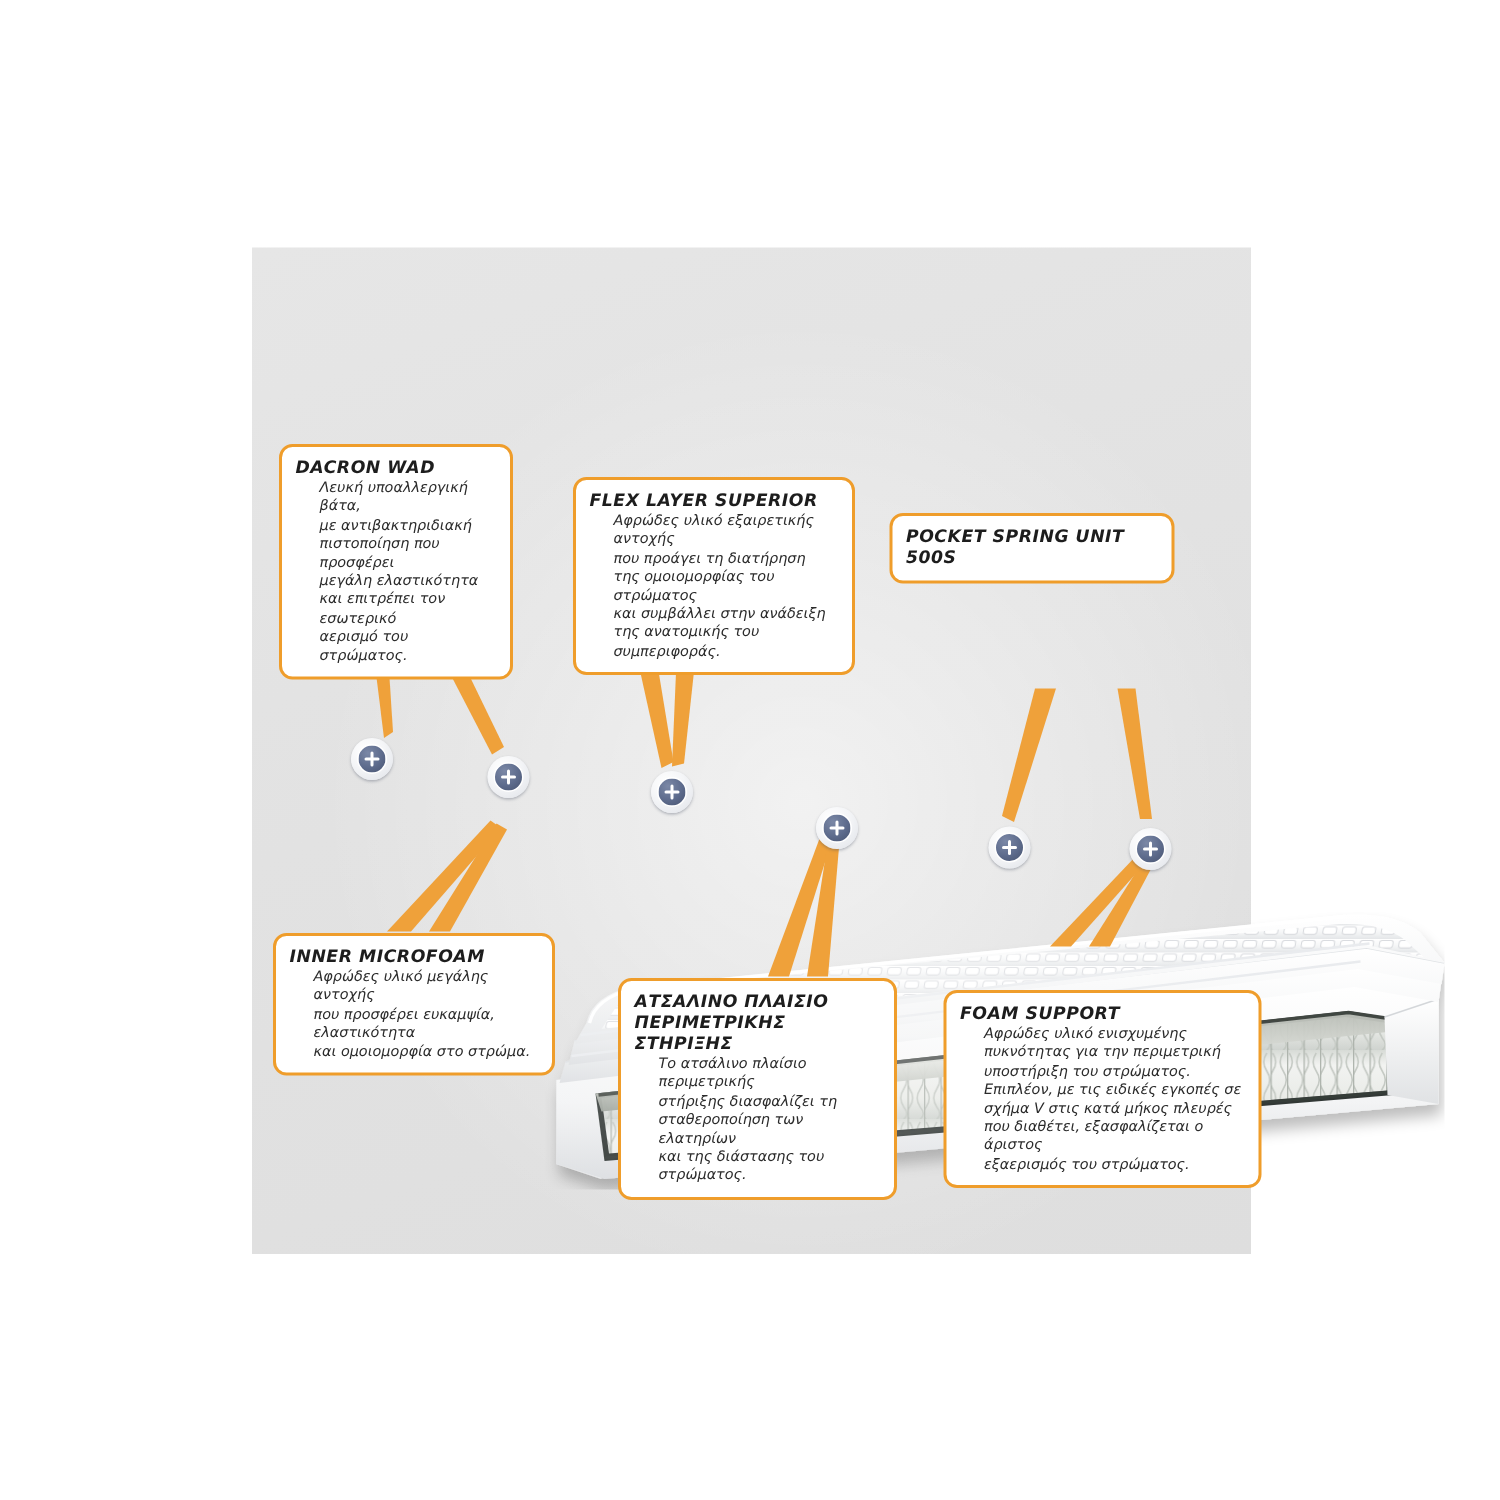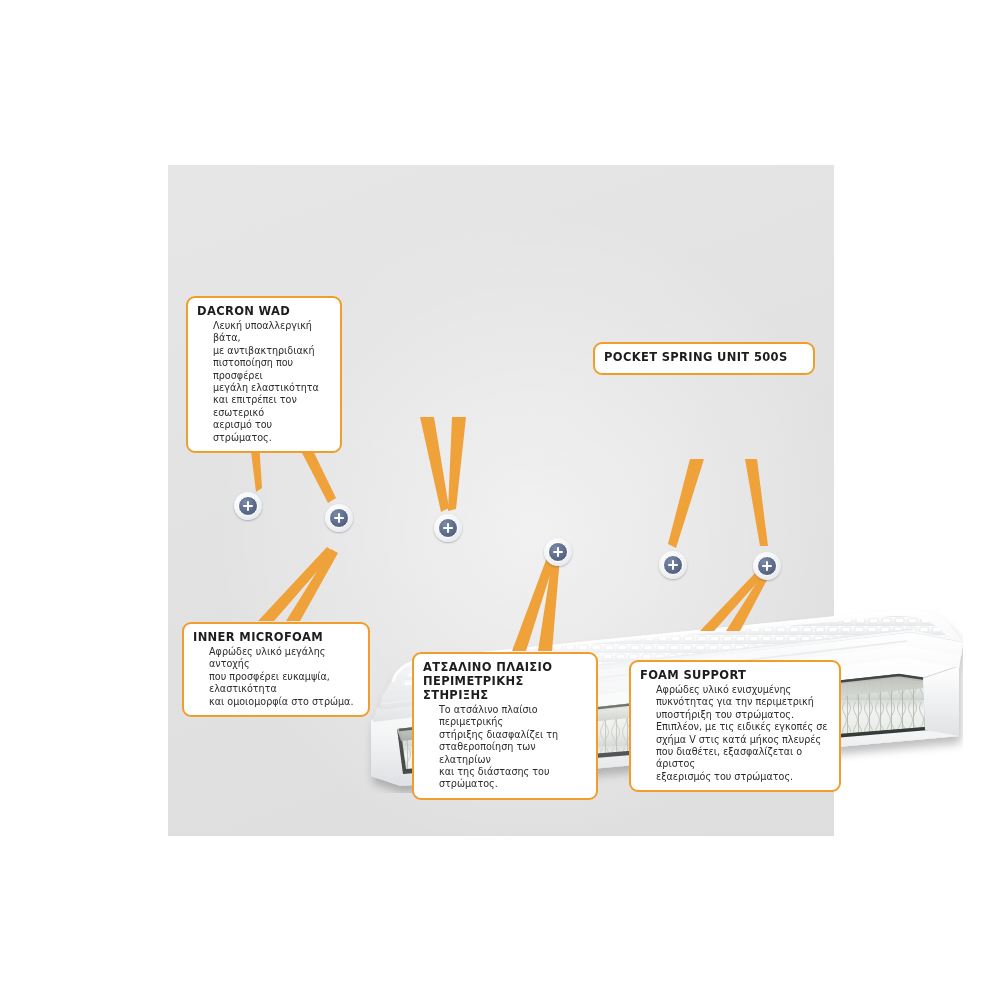--- a/index.html
+++ b/index.html
@@ -44,20 +44,21 @@
 
   
   .callout {
     position: absolute;
     background: #ffffff;
     border: 2px solid #ef9d2b;
     border-radius: 9px;
     box-sizing: border-box;
     padding: 6px 9px 7px 9px;
     z-index: 6;
+    font-style: italic;
   }
   .callout .title {
     font-weight: bold;
     font-size: 11.5px;
     letter-spacing: 0.35px;
     color: #1d1d1d;
     line-height: 14px;
     margin-bottom: 2px;
     white-space: pre-line;
   }
@@ -65,21 +66,21 @@
     font-size: 9.6px;
     line-height: 12.4px;
     color: #2b2b2b;
     white-space: pre-line;
     margin-left: 16px;
   }
 
   
   #co-dacron       { left: 186px; top: 296px;  width: 156px; }
   #co-flex         { left: 382px; top: 318px;  width: 188px; }
-  #co-pocket       { left: 593px; top: 342px;  width: 222px; }
+  #co-pocket       { left: 593px; top: 342px;  width: 190px; }
   #co-inner        { left: 182px; top: 622px;  width: 188px; }
   #co-steel        { left: 412px; top: 652px;  width: 186px; }
   #co-foam         { left: 629px; top: 660px;  width: 212px; }
 
   
   #leaders {
     position: absolute;
     left: 0; top: 0;
     width: 1000px; height: 1000px;
     z-index: 4;
@@ -235,20 +236,28 @@
   <div class="callout" id="co-dacron">
     <div class="title">DACRON WAD</div>
     <div class="body">Λευκή υποαλλεργική βάτα,
 με αντιβακτηριδιακή
 πιστοποίηση που προσφέρει
 μεγάλη ελαστικότητα
 και επιτρέπει τον εσωτερικό
 αερισμό του στρώματος.</div>
   </div>
 
+  <div class="callout" id="co-flex">
+    <div class="title">FLEX LAYER SUPERIOR</div>
+    <div class="body">Αφρώδες υλικό εξαιρετικής αντοχής
+που προάγει τη διατήρηση
+της ομοιομορφίας του στρώματος
+και συμβάλλει στην ανάδειξη
+της ανατομικής του συμπεριφοράς.</div>
+  </div>
 
   <div class="callout" id="co-pocket">
     <div class="title">POCKET SPRING UNIT 500S</div>
   </div>
 
   <div class="callout" id="co-steel">
     <div class="title">ΑΤΣΑΛΙΝΟ ΠΛΑΙΣΙΟ
 ΠΕΡΙΜΕΤΡΙΚΗΣ ΣΤΗΡΙΞΗΣ</div>
     <div class="body">Το ατσάλινο πλαίσιο περιμετρικής
 στήριξης διασφαλίζει τη

